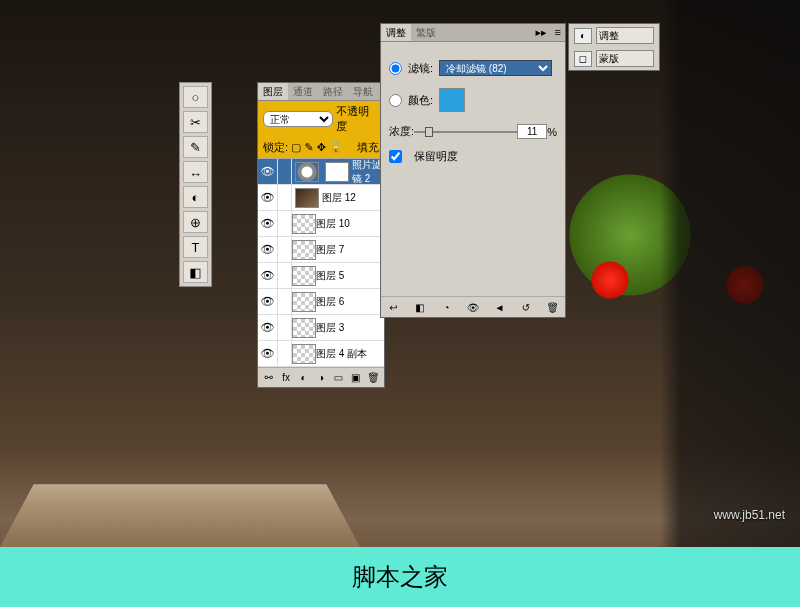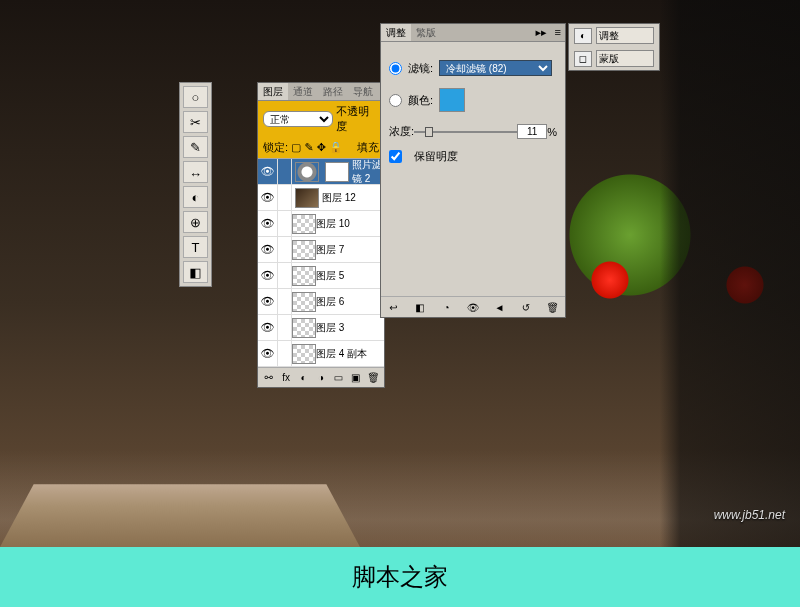--- a/index.html
+++ b/index.html
@@ -6,21 +6,21 @@
 body{width:800px;height:607px;position:relative;overflow:hidden;background:#2a2018;}
 .bg{position:absolute;inset:0;background:
  radial-gradient(circle at 610px 280px,#ff3020 0,#d01000 18px,transparent 19px),
  radial-gradient(circle at 745px 285px,#ff2010 0,#c01000 18px,transparent 19px),
  radial-gradient(circle at 630px 235px,#6aa030 0,#3a6010 60px,transparent 61px),
  linear-gradient(180deg,#1a1410 0,#3a2e22 50%,#6a5038 90%,#8a6a48 100%);}
 .bg::after{content:"";position:absolute;inset:0;background:
  linear-gradient(90deg,transparent 0,transparent 660px,rgba(10,10,10,.6) 680px,rgba(10,10,10,.7) 800px),
  linear-gradient(180deg,transparent 450px,rgba(210,195,180,.2) 520px,transparent 560px);}
 .table{position:absolute;left:0;bottom:60px;width:360px;height:120px;background:linear-gradient(180deg,#c0a890 0,#a89070 40%,#8a7050 100%);transform:perspective(400px) rotateX(50deg);transform-origin:bottom;}
-.watermark{position:absolute;right:15px;bottom:85px;color:#ddd;font-size:12px;text-shadow:0 1px 2px #000;font-style:italic;}
+.watermark{position:absolute;right:15px;bottom:85px;color:#ddd;font-size:12px;text-shadow:0 1px 2px #000;}
 .caption{position:absolute;left:0;bottom:0;width:100%;height:60px;background:#5eead4;display:flex;align-items:center;justify-content:center;font-size:24px;color:#000;}
 
 
 .toolbox{position:absolute;left:179px;top:82px;width:33px;background:#d4d0c8;border:1px solid #888;padding:3px;display:flex;flex-direction:column;gap:3px;}
 .toolbox .tb{width:25px;height:22px;background:#e8e4dc;border:1px solid #aaa;display:flex;align-items:center;justify-content:center;font-size:13px;cursor:pointer;}
 
 
 .layers{position:absolute;left:214px;top:82px;width:128px;background:#eab308;border:1px solid #666;font-size:11px;margin-left:43px;}
 .panel-tabs{display:flex;height:18px;background:#b8b4ac;border-bottom:1px solid #888;}
 .panel-tab{padding:2px 5px;font-size:10px;color:#555;cursor:pointer;}

